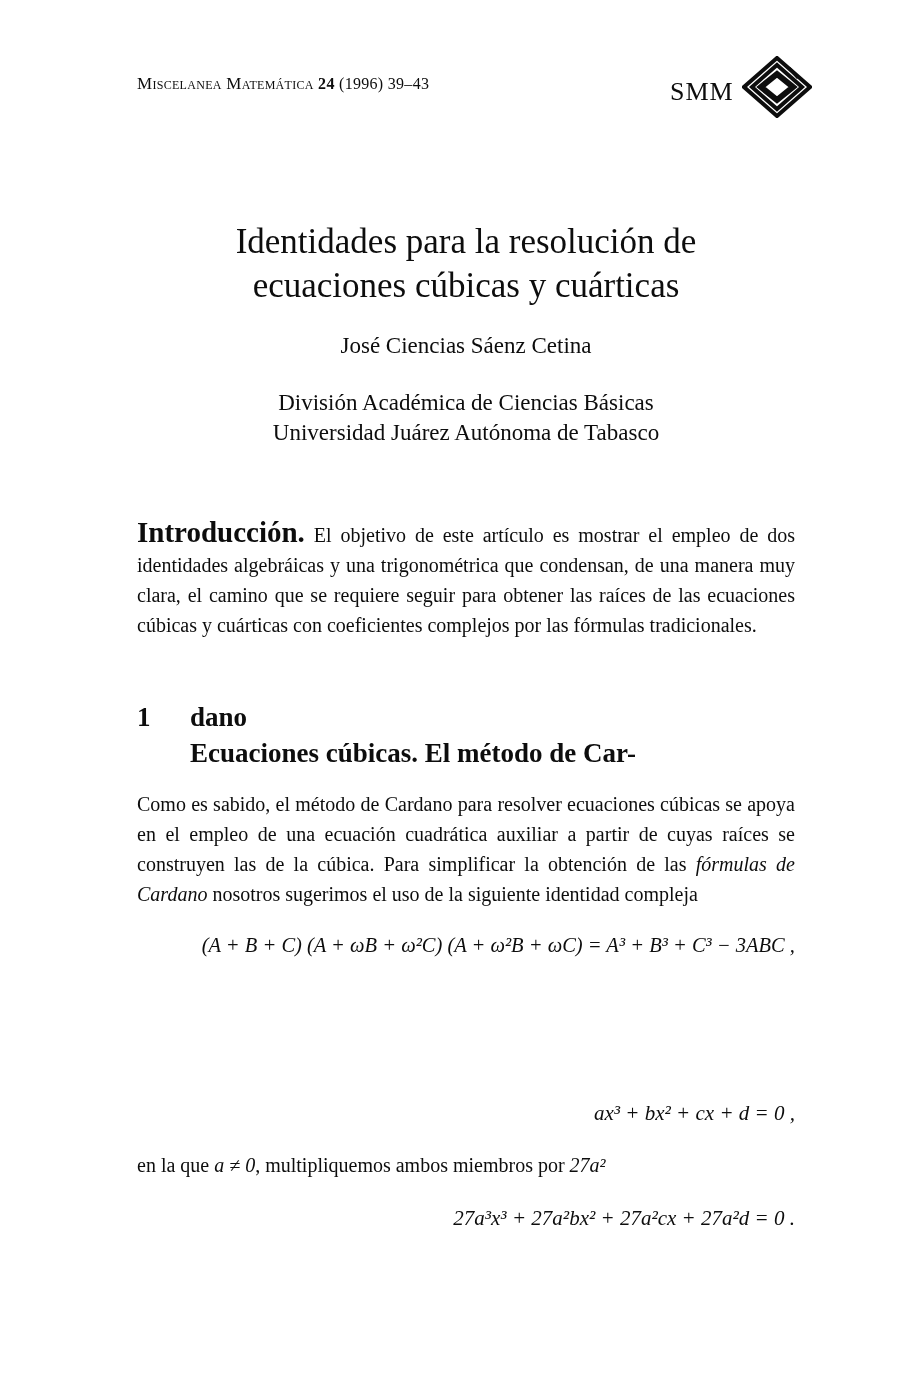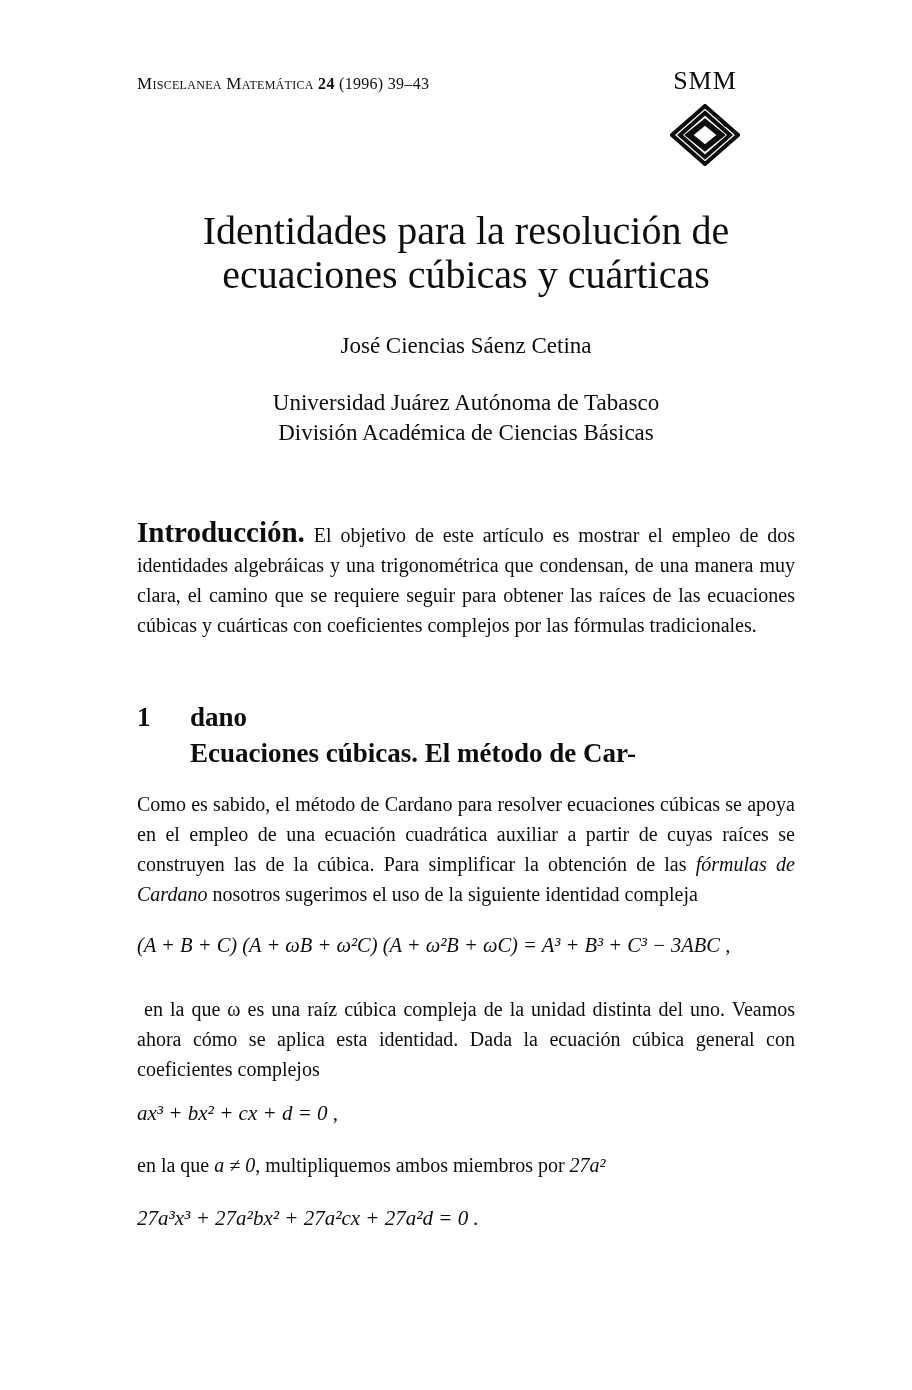--- a/index.html
+++ b/index.html
@@ -23,30 +23,29 @@
     white-space: nowrap;
   }
   .journal-name { font-variant: small-caps; font-weight: normal; font-size: 17px; }
   .journal-volume { font-weight: bold; }
   .header-right {
     position: absolute;
     left: 670px; top: 56px;
     display: flex;
     align-items: center;
     gap: 8px;
-    flex-direction: column;
   }
   .smm-text { font-size: 26px; letter-spacing: 1px; padding-top: 10px; }
   
   .paper-title {
     position: absolute;
-    left: 137px; top: 209px;
+    left: 137px; top: 220px;
     width: 658px;
     text-align: center;
-    font-size: 40px;
+    font-size: 35px;
     line-height: 44px;
   }
   .author-line {
     position: absolute;
     left: 137px; top: 333px;
     width: 658px;
     text-align: center;
     font-size: 23px;
   }
   .affiliation {
@@ -81,21 +80,21 @@
   .para1-block { top: 789px; }
   .para2-block { top: 994px; text-indent: 7px; }
   .para3-block { top: 1150px; text-align: left; }
   .math, .math-inline { font-style: italic; }
   .equation {
     position: absolute;
     left: 137px;
     width: 658px;
     font-size: 21px;
     font-style: italic;
-    text-align: left;
+    text-align: right;
     white-space: nowrap;
   }
   .eq1 { top: 934px; font-size: 20.5px; }
   .eq2 { top: 1101px; }
   .eq3 { top: 1206px; }
   
   .smm-logo { display: block; }
 </style>
 </head>
 <body>
@@ -119,43 +118,42 @@
   </div>
 
   <div class="paper-title">
     <div>Identidades para la resolución de</div>
     <div>ecuaciones cúbicas y cuárticas</div>
   </div>
 
   <div class="author-line">José Ciencias Sáenz Cetina</div>
 
   <div class="affiliation">
+    <div>División Académica de Ciencias Básicas</div>
     <div>Universidad Juárez Autónoma de Tabasco</div>
-    <div>División Académica de Ciencias Básicas</div>
   </div>
 
   <div class="body-block intro-block">
     <span class="intro-heading">Introducción.</span><span> El objetivo de este artículo es mostrar el empleo de dos identidades algebráicas y una trigonométrica que condensan, de una manera muy clara, el camino que se requiere seguir para obtener las raíces de las ecuaciones cúbicas y cuárticas con coeficientes complejos por las fórmulas tradicionales.</span>
   </div>
 
   <div class="section-heading">
     <div class="section-number">1</div>
     <div>
       <div>dano</div>
       <div>Ecuaciones cúbicas. El método de Car-</div>
     </div>
   </div>
 
   <div class="body-block para1-block">
     <span>Como es sabido, el método de Cardano para resolver ecuaciones cúbicas se apoya en el empleo de una ecuación cuadrática auxiliar a partir de cuyas raíces se construyen las de la cúbica. Para simplificar la obtención de las </span><span class="math-inline">fórmulas de Cardano</span><span> nosotros sugerimos el uso de la siguiente identidad compleja</span>
   </div>
 
   <div class="equation eq1">(A + B + C) (A + ωB + ω²C) (A + ω²B + ωC) = A³ + B³ + C³ − 3ABC ,</div>
 
-  <div class="body-block para2-block">en la que ω es una raíz cúbica compleja de la unidad distinta del uno. Veamos ahora cómo se aplica esta identidad. Dada la ecuación cúbica general con coeficientes complejos</div>
 
   <div class="equation eq2">ax³ + bx² + cx + d = 0 ,</div>
 
   <div class="body-block para3-block">
     <span>en la que </span><span class="math-inline">a ≠ 0</span><span>, multipliquemos ambos miembros por </span><span class="math-inline">27a²</span>
   </div>
 
   <div class="equation eq3">27a³x³ + 27a²bx² + 27a²cx + 27a²d = 0 .</div>
 
 </div>

